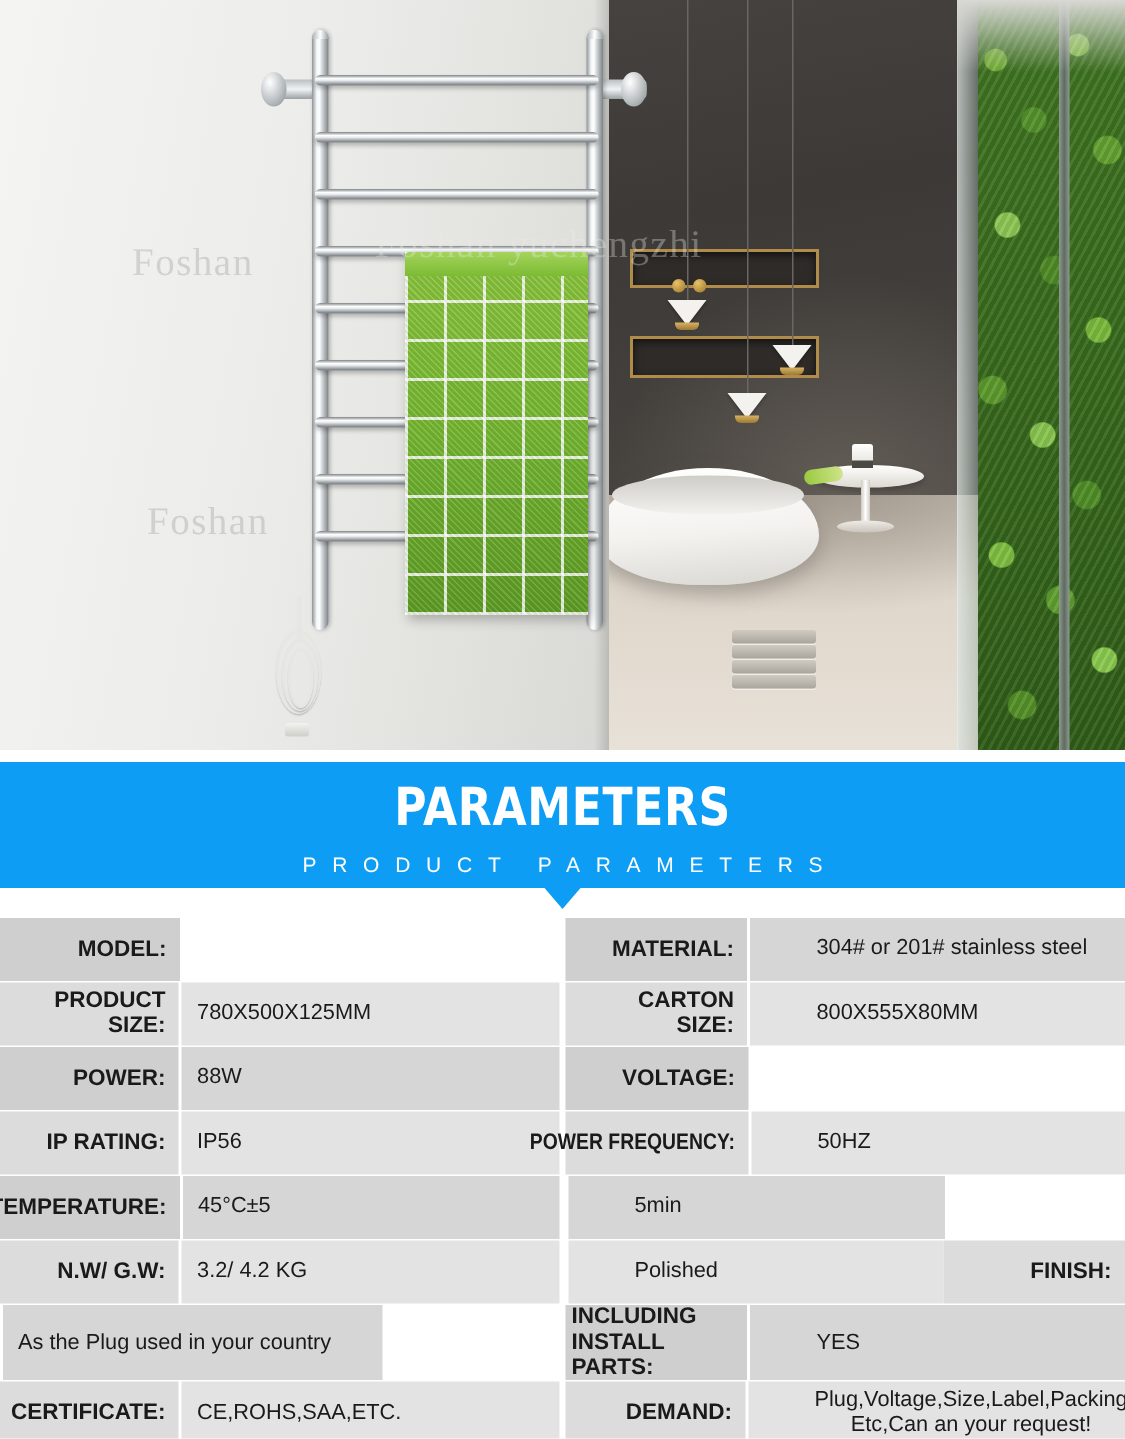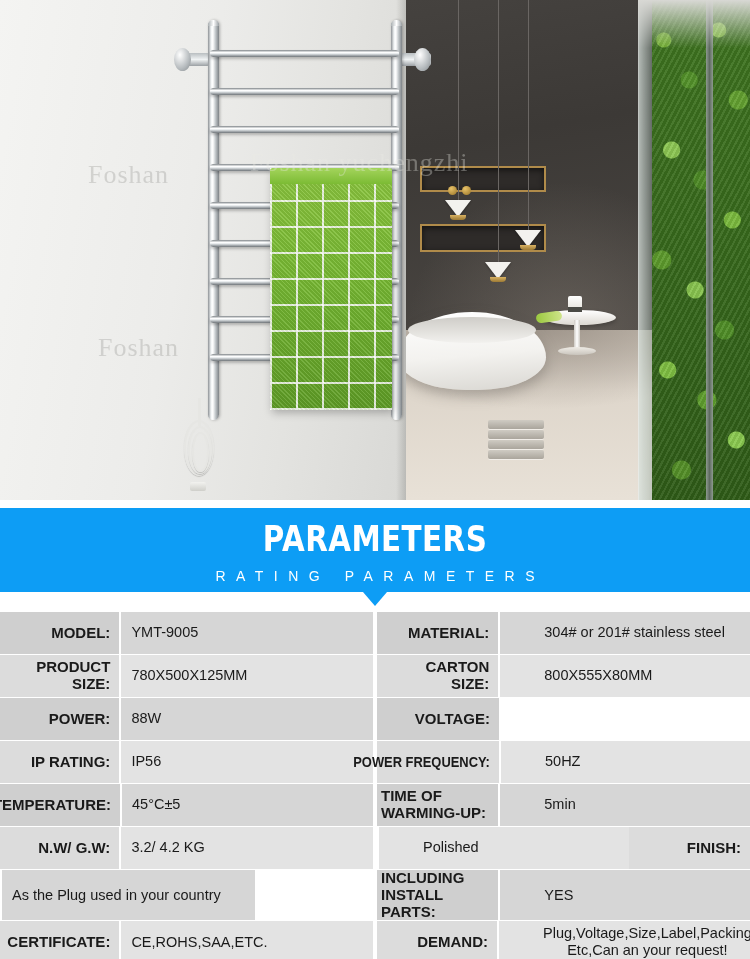--- a/index.html
+++ b/index.html
@@ -260,30 +260,29 @@
       <div class="plug"></div>
     </div>
 
     <div class="wm wm3">Foshan yuchengzhi</div>
     <div class="wm wm1">Foshan</div>
     <div class="wm wm2">Foshan</div>
   </div>
 
   <div class="banner">
     <div class="banner-title">PARAMETERS</div>
-    <div class="banner-sub">RATING PARAMETERS</div>
+    <div class="banner-sub">PRODUCT PARAMETERS</div>
   </div>
   <div class="arrow"></div>
 
   <div class="table">
 
     <div class="row d">
       <div class="half left">
         <div class="cell lbl">MODEL:</div>
-        <div class="cell val">YMT-9005</div>
       </div>
       <div class="half right">
         <div class="cell lbl">MATERIAL:</div>
         <div class="cell val">304# or 201# stainless steel</div>
       </div>
     </div>
 
     <div class="row l">
       <div class="half left">
         <div class="cell lbl">PRODUCT SIZE:</div>
@@ -317,24 +316,20 @@
         <div class="cell val">50HZ</div>
       </div>
     </div>
 
     <div class="row d">
       <div class="half left">
         <div class="cell lbl">TEMPERATURE:</div>
         <div class="cell val">45°C±5</div>
       </div>
       <div class="half right">
-        <div class="cell lbl two-line">
-          <span><span>TIME OF</span><br>
-          <span>WARMING-UP:</span></span>
-        </div>
         <div class="cell val">5min</div>
       </div>
     </div>
 
     <div class="row l">
       <div class="half left">
         <div class="cell lbl">N.W/ G.W:</div>
         <div class="cell val">3.2/ 4.2 KG</div>
       </div>
       <div class="half right">

